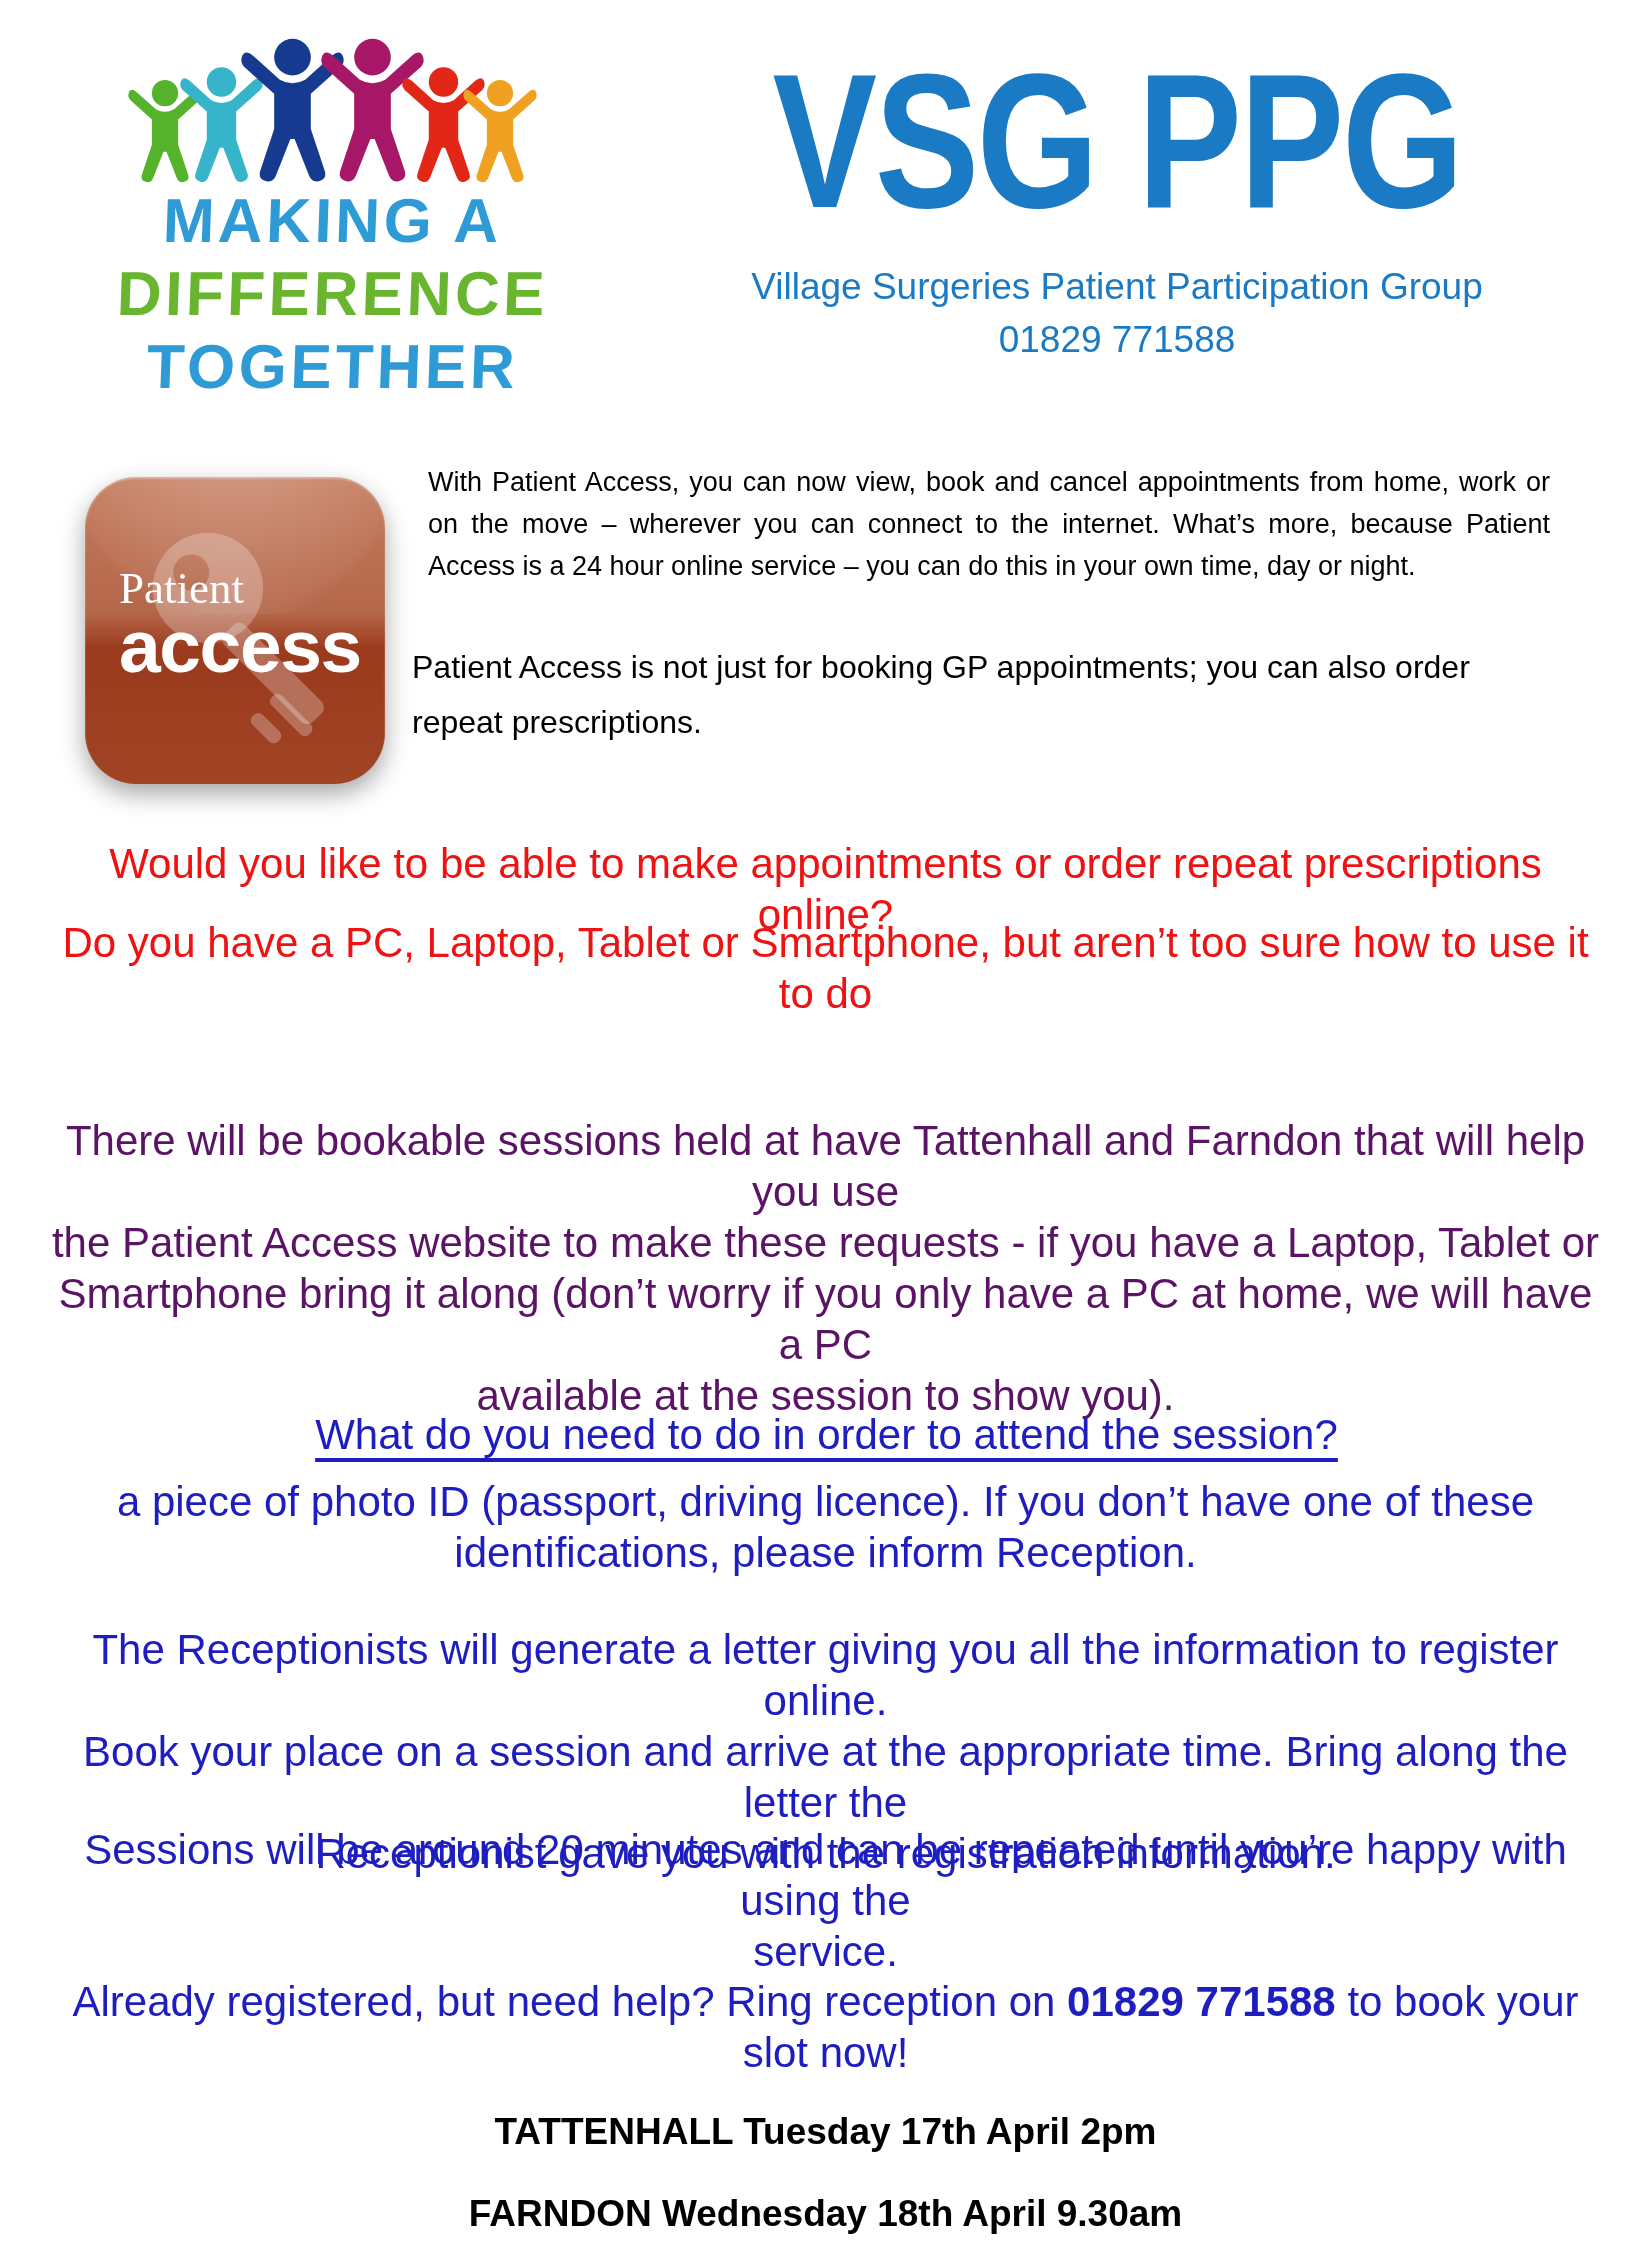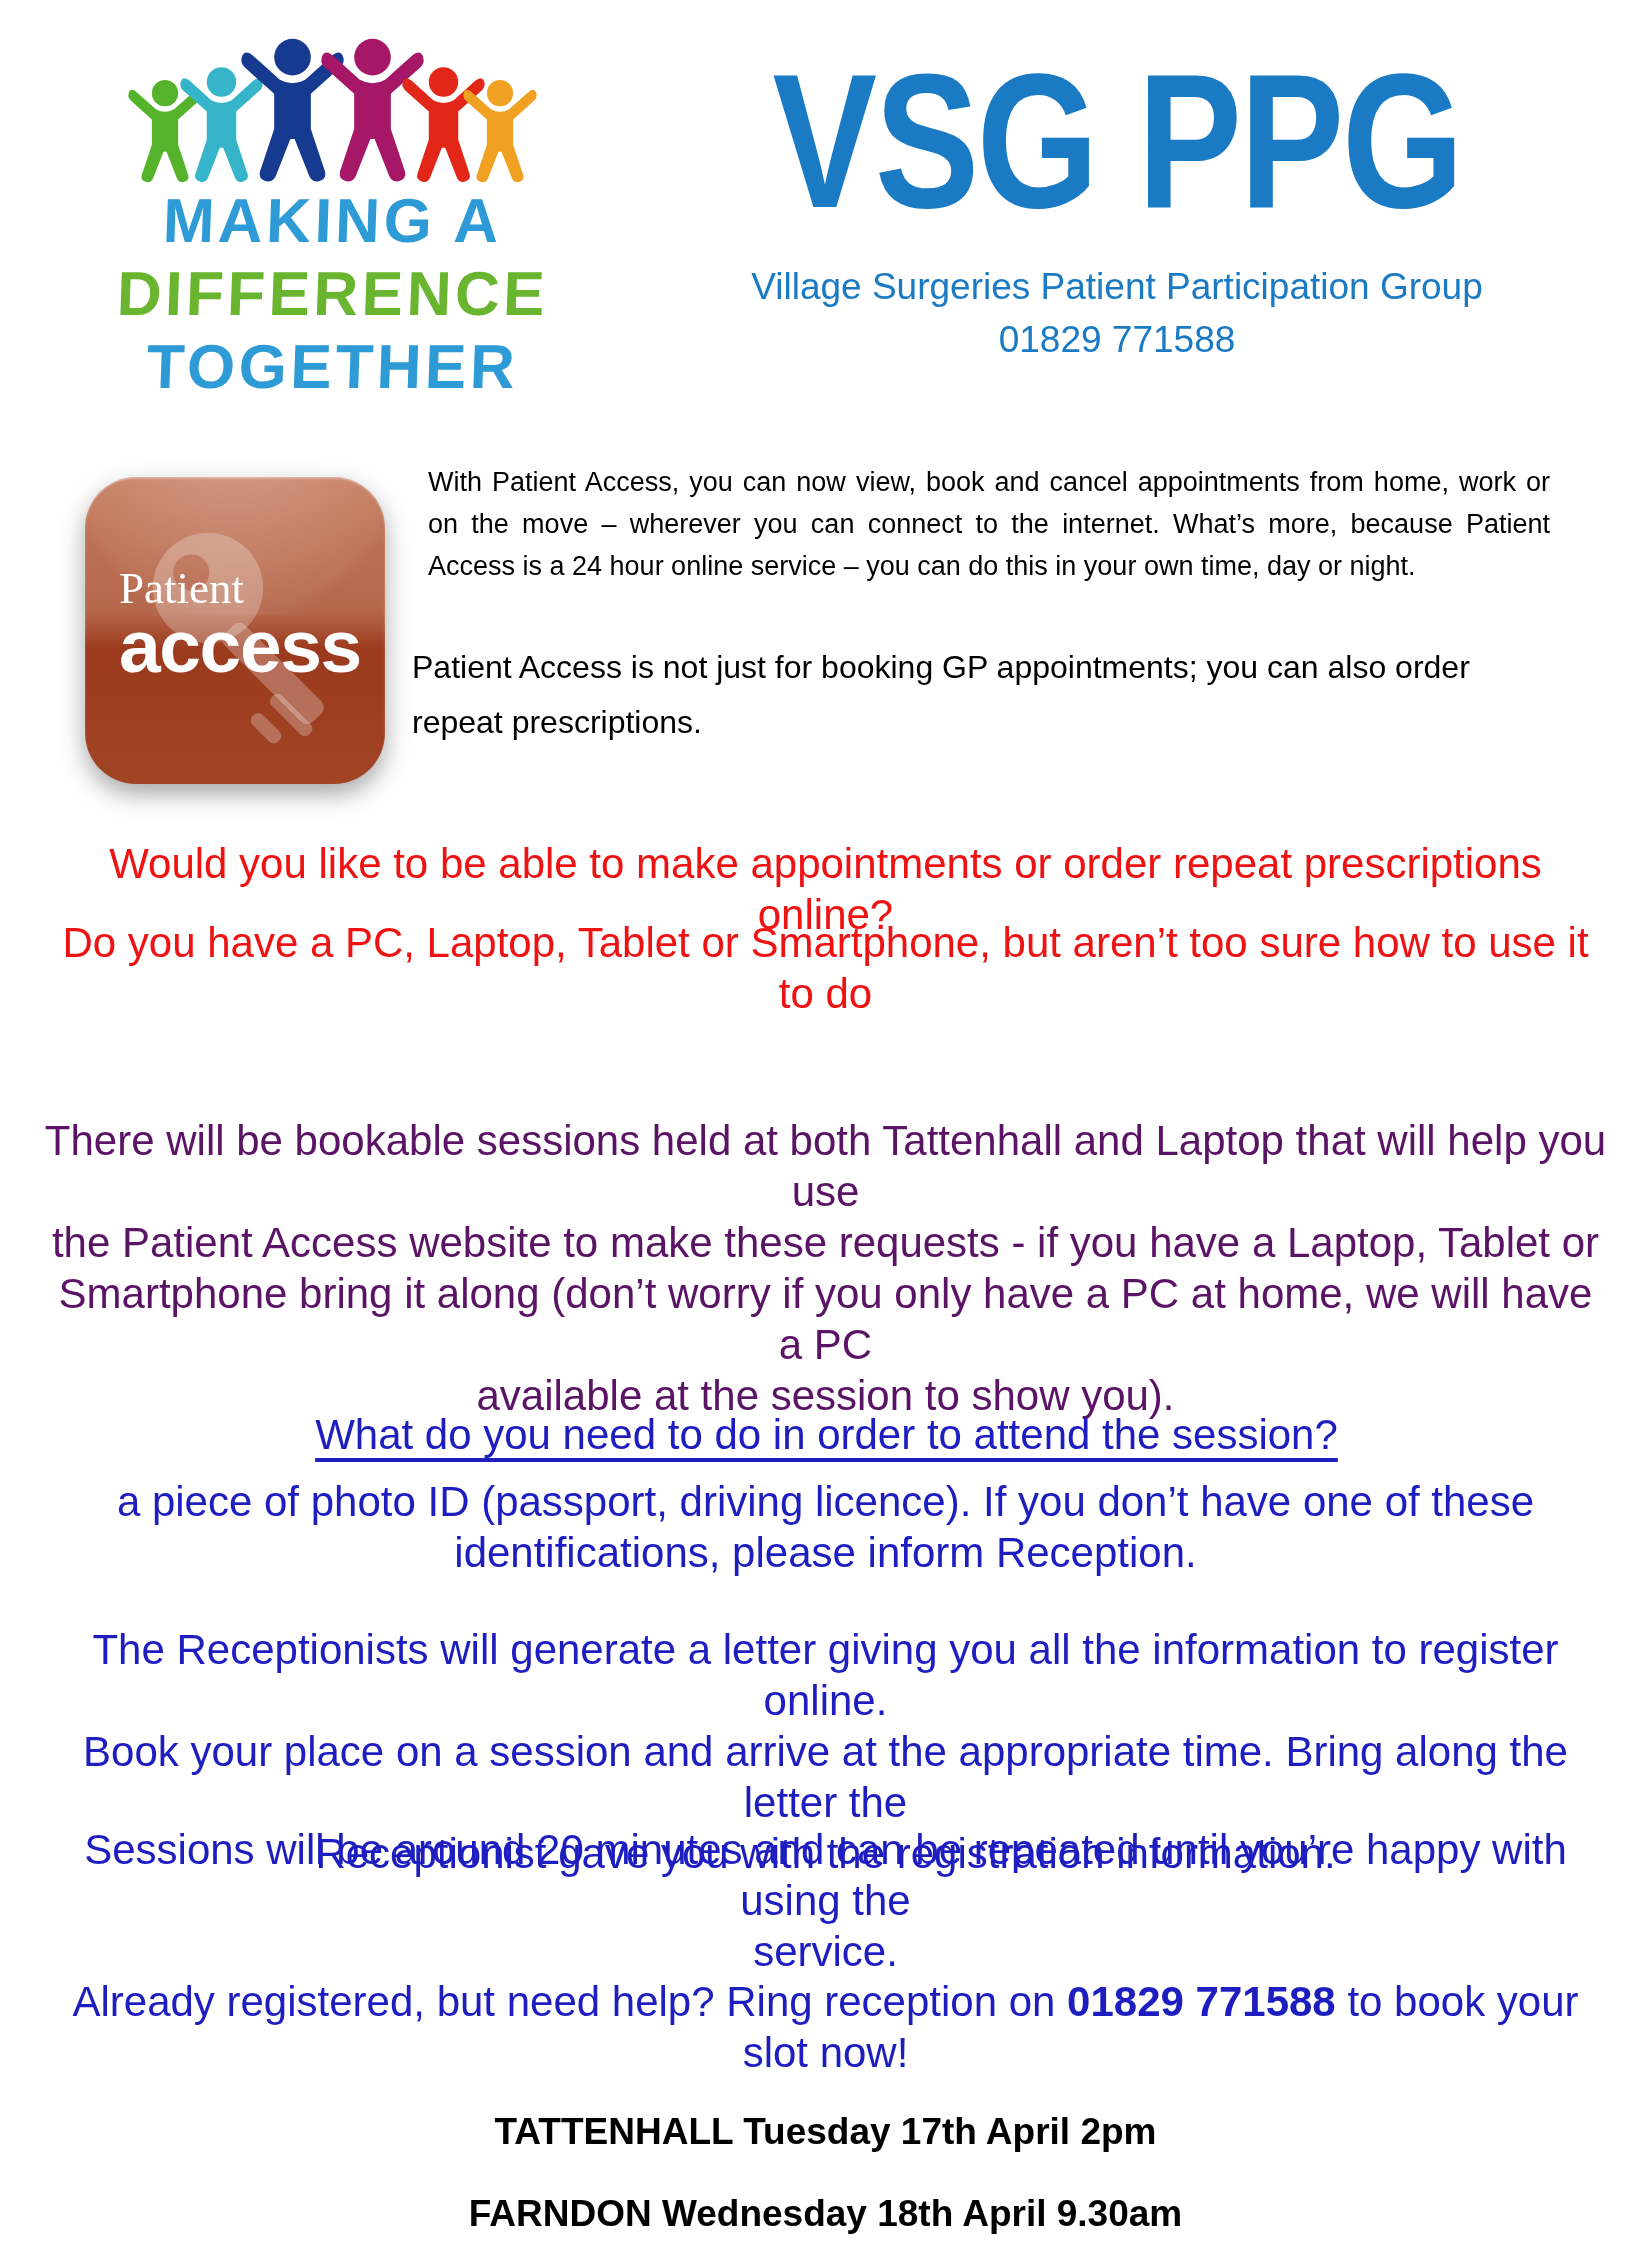--- a/index.html
+++ b/index.html
@@ -125,21 +125,21 @@
   </div>
 
   <div class="cline red" style="top:838px;">
     <div class="ln">Would you like to be able to make appointments or order repeat prescriptions online?</div>
   </div>
   <div class="cline red" style="top:917px;">
     <div class="ln">Do you have a PC, Laptop, Tablet or Smartphone, but aren’t too sure how to use it to do</div>
   </div>
 
   <div class="cline purple" style="top:1115px;">
-    <div class="ln">There will be bookable sessions held at both Tattenhall and Laptop that will help you use</div>
+    <div class="ln">There will be bookable sessions held at have Tattenhall and Farndon that will help you use</div>
     <div class="ln">the Patient Access website to make these requests - if you have a Laptop, Tablet or</div>
     <div class="ln">Smartphone bring it along (don’t worry if you only have a PC at home,  we will have a PC</div>
     <div class="ln">available at the session to show you).</div>
   </div>
 
   <div class="cline bluetxt attend-heading" style="top:1409px;padding-left:44px;">
     <div class="ln">What do you need to do in order to attend the session?</div>
   </div>
   <div class="cline bluetxt" style="top:1476px;">
     <div class="ln">a piece of photo ID (passport, driving licence). If you don’t have one of these</div>

